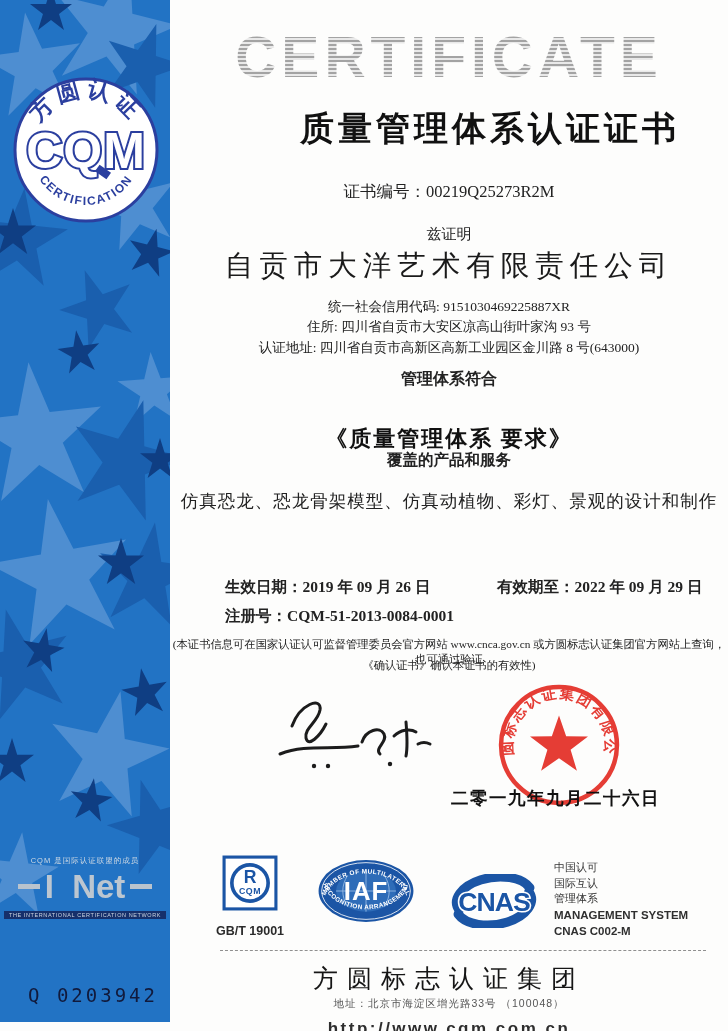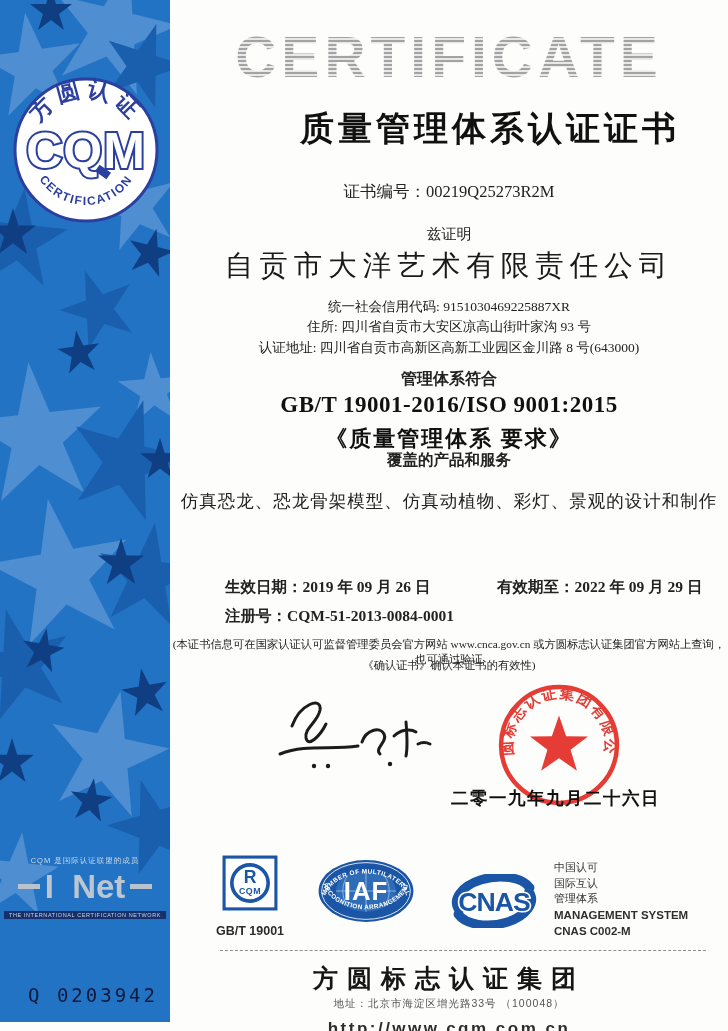--- a/index.html
+++ b/index.html
@@ -48,21 +48,21 @@
   .issuedate{position:absolute;left:281px;top:786px;font-size:17.5px;font-weight:bold;letter-spacing:1.5px;color:#111;z-index:5;white-space:nowrap;}
   .mark-cqm{position:absolute;left:52px;top:854px;}
   .mark-caption{position:absolute;left:40px;top:924px;width:80px;text-align:center;
     font-family:Liberation Sans, sans-serif;font-weight:bold;font-size:12.5px;color:#2b2b2b;}
   .mark-iaf{position:absolute;left:146px;top:858px;}
   .mark-cnas{position:absolute;left:281px;top:874px;}
   .accred{position:absolute;left:384px;top:860px;font-family:"Liberation Sans",sans-serif;
     font-size:11px;line-height:1.42;color:#333;}
   .accred .en{font-weight:bold;font-size:11.5px;color:#2f2f2f;}
   .sep{position:absolute;left:50px;top:950px;width:486px;border-top:1px dashed #8f8f8f;}
-  .brand{top:962px;font-family:"Liberation Sans",sans-serif;font-weight:700;font-size:25px;letter-spacing:9px;color:#161616;}
+  .brand{top:962px;font-family:"Liberation Sans",sans-serif;font-weight:400;font-size:25px;letter-spacing:9px;color:#161616;}
   .addr2{top:997px;font-size:10.5px;letter-spacing:1px;color:#555;font-family:"Liberation Sans",sans-serif;}
   .url{top:1011px;font-family:"Liberation Sans",sans-serif;font-weight:bold;font-size:17px;letter-spacing:2.5px;color:#2e2e2e;margin-top:8px;}
 </style>
 </head>
 <body>
 
 <div class="sidebar">
   <svg class="star-svg" width="170" height="1022">
     <defs>
         <polygon id="st" points="50,0 61.8,38.2 100,38.2 69.1,61.8 80.9,100 50,76.4 19.1,100 30.9,61.8 0,38.2 38.2,38.2"></polygon>
@@ -131,21 +131,20 @@
 
   <div class="center certno"><span>证书编号：</span><span>00219Q25273R2M</span></div>
 
   <div class="center hereby">兹证明</div>
   <div class="center company">自贡市大洋艺术有限责任公司</div>
   <div class="center credit">统一社会信用代码: 9151030469225887XR</div>
   <div class="center addr">住所: 四川省自贡市大安区凉高山街叶家沟 93 号</div>
   <div class="center certaddr">认证地址: 四川省自贡市高新区高新工业园区金川路 8 号(643000)</div>
 
   <div class="center conform">管理体系符合</div>
-  <div class="center standard">GB/T 19001-2016/ISO 9001:2015</div>
   <div class="center stdname">《质量管理体系  要求》</div>
   <div class="center scopelabel">覆盖的产品和服务</div>
   <div class="center scope">仿真恐龙、恐龙骨架模型、仿真动植物、彩灯、景观的设计和制作</div>
 
   <div class="daterow eff"><span>生效日期：</span><span>2019 年 09 月 26 日</span></div>
   <div class="daterow exp"><span>有效期至：</span><span>2022 年 09 月 29 日</span></div>
   <div class="regno"><span>注册号：</span><span>CQM-51-2013-0084-0001</span></div>
 
   <div class="center note note2">《确认证书》确认本证书的有效性)</div>
   <div class="center note note1">(本证书信息可在国家认证认可监督管理委员会官方网站 www.cnca.gov.cn 或方圆标志认证集团官方网站上查询，也可通过验证</div>

